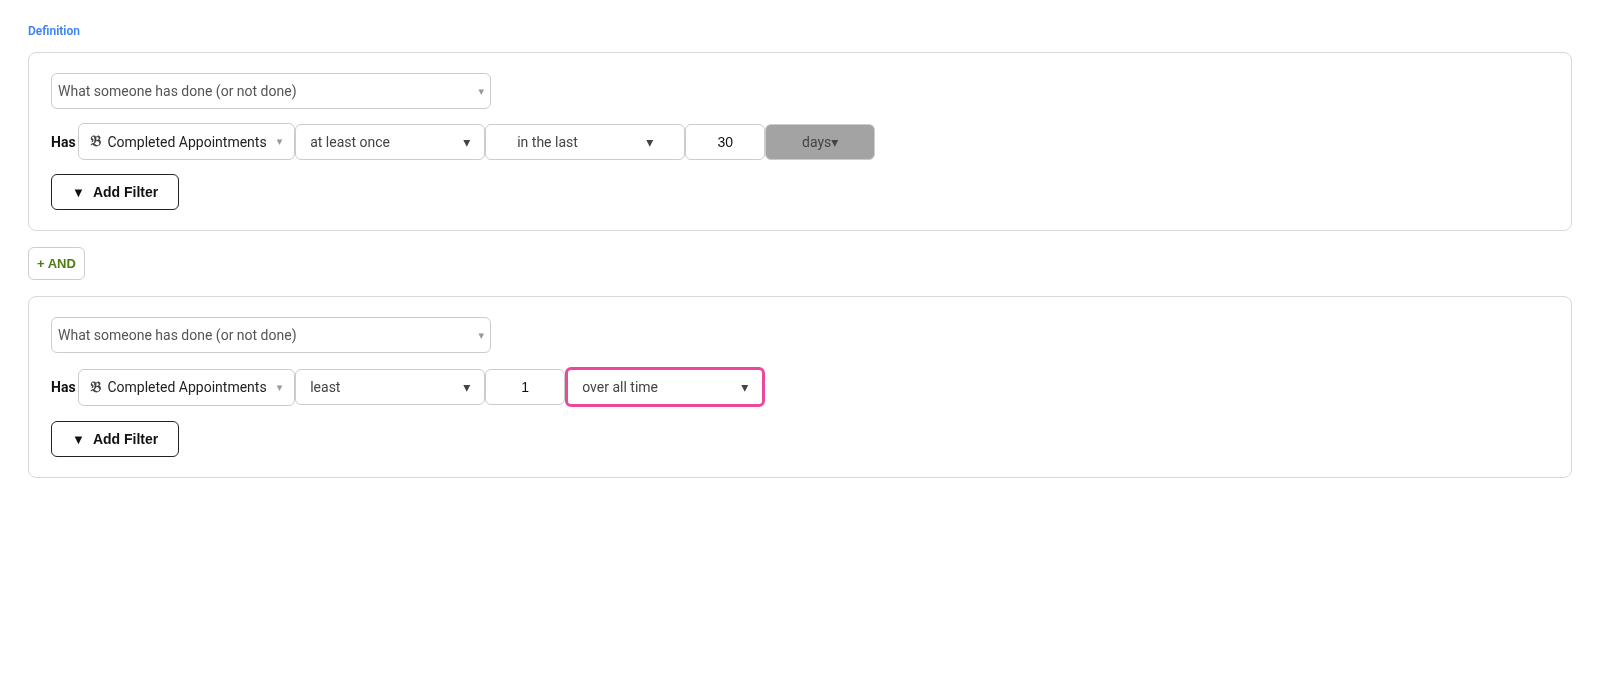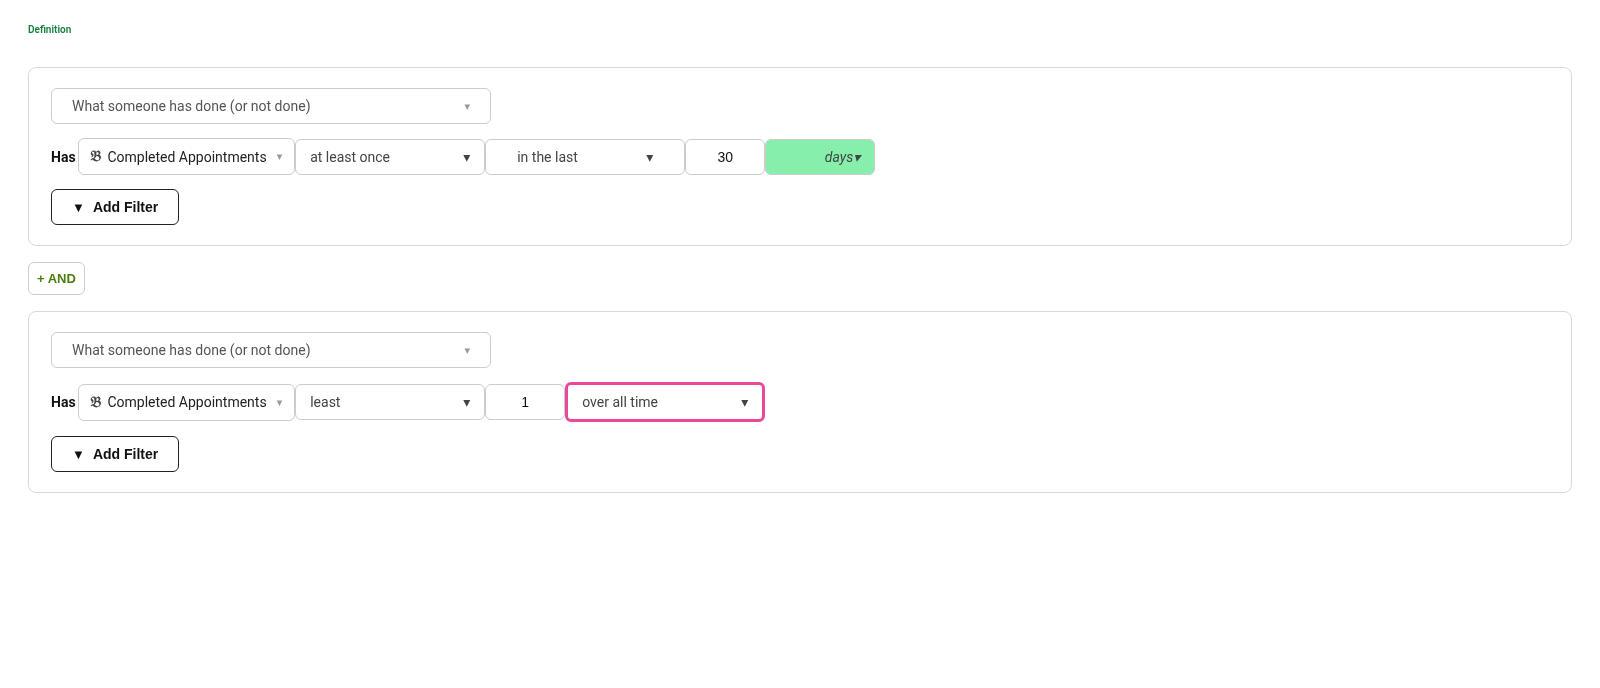--- a/index.html
+++ b/index.html
@@ -10,45 +10,45 @@
 
     body {
       font-family: -apple-system, BlinkMacSystemFont, 'Segoe UI', Roboto, sans-serif;
       background: #ffffff;
       color: #1a1a1a;
       padding: 24px 28px;
       font-size: 14px;
     }
 
     .page-title {
-      font-size: 10px;
+      font-size: 12px;
       font-weight: 600;
-      color: #15803d;
-      margin-bottom: 32px;
+      color: #3b82f6;
+      margin-bottom: 14px;
     }
 
     .condition-block {
       border: 1px solid #d9d9d9;
       border-radius: 8px;
       padding: 20px 22px;
       background: #fff;
       margin-bottom: 0;
     }
 
     .dropdown-row {
       margin-bottom: 14px;
     }
 
     .select-box {
       display: inline-flex;
       align-items: center;
       justify-content: space-between;
       border: 1px solid #ccc;
       border-radius: 6px;
-      padding: 9px 20px;
+      padding: 9px 6px;
       background: #fff;
       cursor: pointer;
       color: #555;
       font-size: 14px;
     }
 
     .select-box .chevron {
       margin-left: 10px;
       color: #999;
       font-size: 11px;
@@ -131,30 +131,29 @@
       padding: 9px 23px;
       font-size: 14px;
       width: 80px;
       color: #111;
       text-align: center;
     }
 
     .days-select {
       display: inline-flex;
       align-items: center;
-      justify-content: flex-end;
+      justify-content: center;
       border: 1px solid #ccc;
       border-radius: 6px;
       padding: 9px 14px;
-      background: #86efac;
+      background: #a3a3a3;
       cursor: pointer;
       color: #444;
       font-size: 14px;
       width: 110px;
-      font-style: italic;
     }
 
     .over-select {
       display: inline-flex;
       align-items: center;
       justify-content: space-between;
       border: 3px solid #ec4899;
       border-radius: 6px;
       padding: 9px 14px;
       background: #fff;

